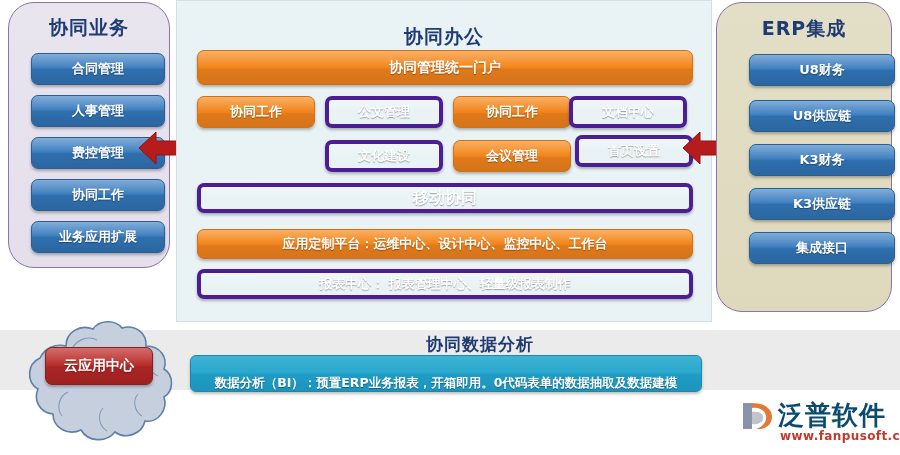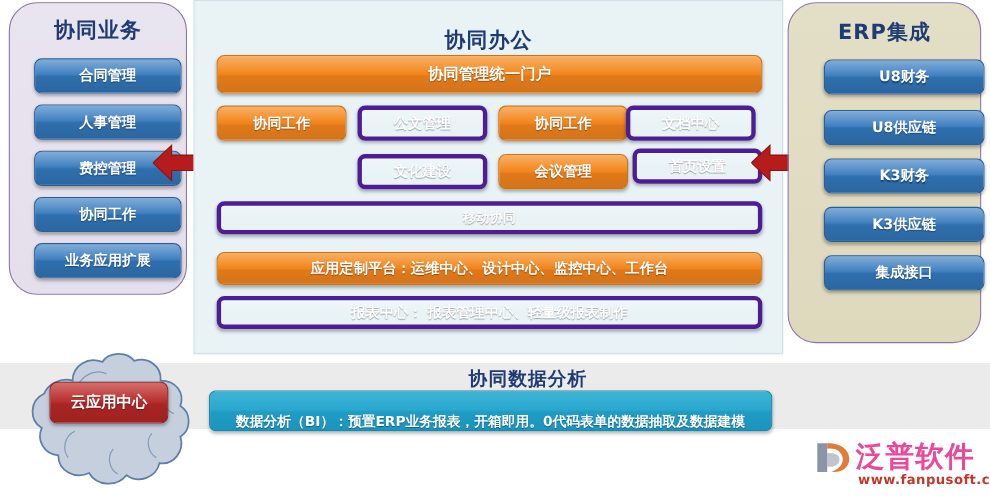--- a/index.html
+++ b/index.html
@@ -107,21 +107,21 @@
   #cloud{position:absolute;left:14px;top:320px;width:170px;height:130px;}
   #cloud-btn{
     position:absolute;left:45px;top:347px;width:108px;height:38px;
   }
 
   
   #logo{position:absolute;left:740px;top:398px;width:155px;height:52px;}
   #logo-mark{position:absolute;left:0;top:2px;width:34px;height:32px;}
   #logo-text{
     position:absolute;left:38px;top:0;
-    color:#ec4899;font-size:26px;font-weight:bold;letter-spacing:1px;
+    color:#0c4a6e;font-size:26px;font-weight:bold;letter-spacing:1px;
     font-family:"DejaVu Sans","Liberation Sans",sans-serif;
   }
   #logo-url{
     position:absolute;left:40px;top:31px;
     color:#c0392b;font-size:12px;font-weight:bold;letter-spacing:.4px;
   }
 </style>
 </head>
 <body>
 
@@ -150,21 +150,21 @@
 
     <div class="btn orange cell" style="left:20px;top:95px;">协同工作</div>
     <div class="btn green  cell" style="left:148px;top:95px;">公文管理</div>
     <div class="btn orange cell" style="left:276px;top:95px;">协同工作</div>
     <div class="btn green  cell" style="left:392px;top:95px;width:118px;">文档中心</div>
 
     <div class="btn green  cell" style="left:148px;top:139px;">文化建设</div>
     <div class="btn orange cell" style="left:276px;top:139px;">会议管理</div>
     <div class="btn green  cell" style="left:398px;top:134px;width:118px;">首页设置</div>
 
-    <div class="btn green wide" style="top:182px;height:30px;font-size:12px;">移动协同</div>
+    <div class="btn green wide" style="top:182px;height:30px;font-size:16px;">移动协同</div>
 
     <div class="btn orange wide" style="top:228px;height:30px;font-size:13px;">应用定制平台：运维中心、设计中心、监控中心、工作台</div>
 
     <div class="btn green wide" style="top:268px;height:30px;font-size:13px;">报表中心：  报表管理中心、轻量级报表制作</div>
   </div>
 
   <div class="arrow" style="left:683px;top:128px;">
     <svg width="70" height="40" viewBox="0 0 70 40" aria-hidden="true">
       <polygon points="0,20 17,4 17,13 53,13 53,4 70,20 53,36 53,27 17,27 17,36" fill="#b71c1c" stroke="#8e1212" stroke-width="1"></polygon>
     </svg>

